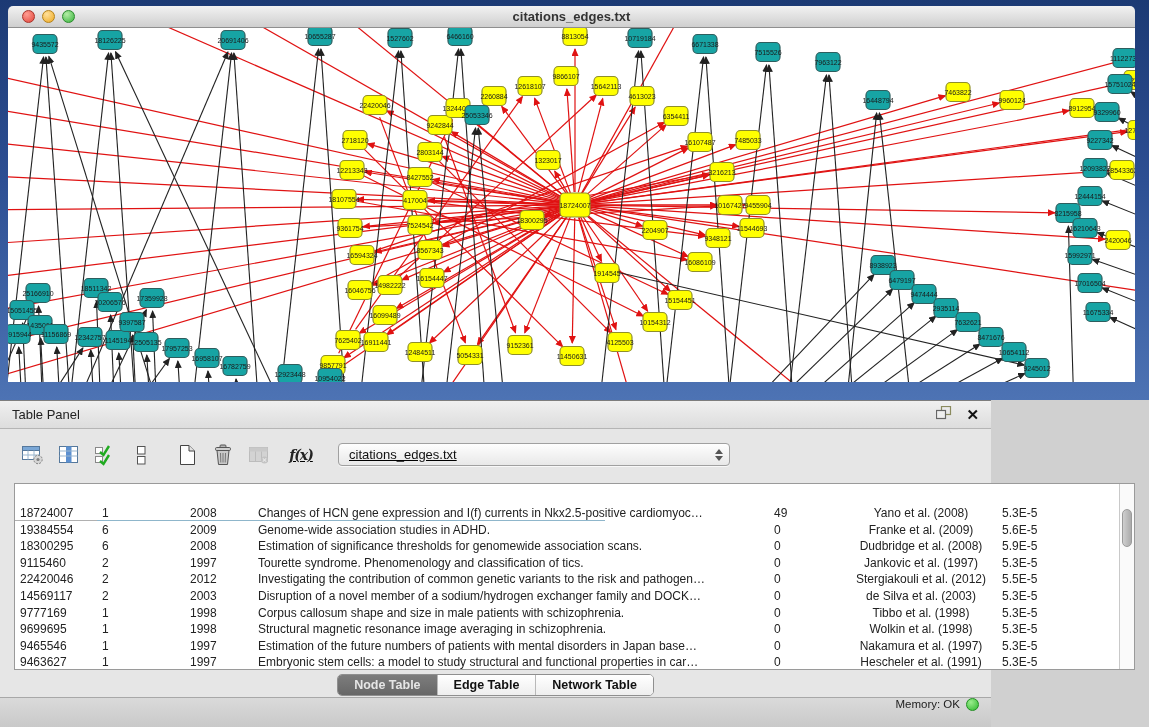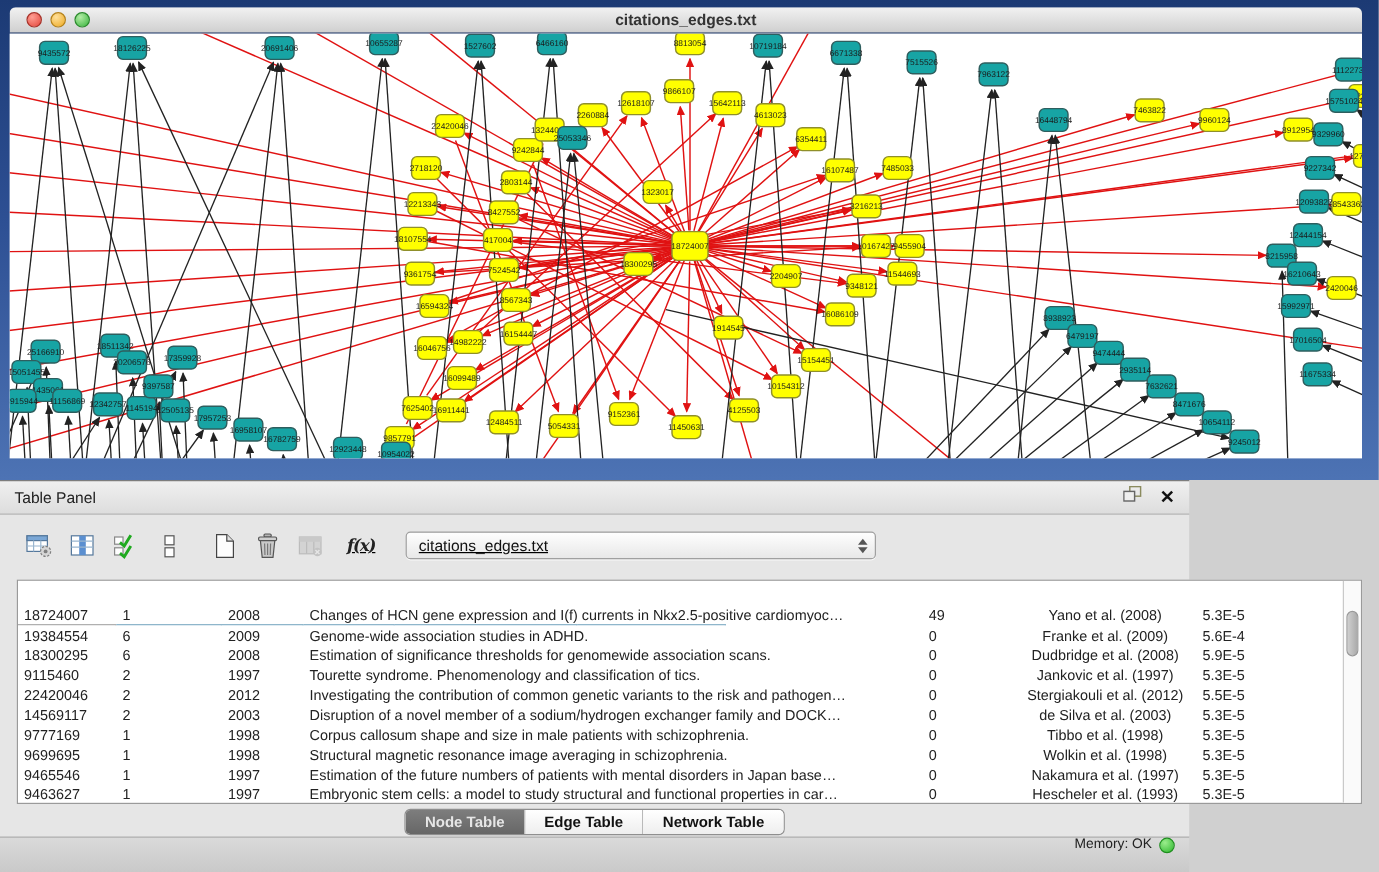--- a/index.html
+++ b/index.html
@@ -783,21 +783,21 @@
               <span class="cell c5">Yano et al. (2008)</span>
               <span class="cell c6">5.3E-5</span>
             </div>
             <div class="row">
               <span class="cell c0">19384554</span>
               <span class="cell c1">6</span>
               <span class="cell c2">2009</span>
               <span class="cell c3">Genome-wide association studies in ADHD.</span>
               <span class="cell c4">0</span>
               <span class="cell c5">Franke et al. (2009)</span>
-              <span class="cell c6">5.6E-4</span>
+              <span class="cell c6">5.6E-5</span>
             </div>
             <div class="row">
               <span class="cell c0">18300295</span>
               <span class="cell c1">6</span>
               <span class="cell c2">2008</span>
               <span class="cell c3">Estimation of significance thresholds for genomewide association scans.</span>
               <span class="cell c4">0</span>
               <span class="cell c5">Dudbridge et al. (2008)</span>
               <span class="cell c6">5.9E-5</span>
             </div>
@@ -854,21 +854,21 @@
               <span class="cell c4">0</span>
               <span class="cell c5">Nakamura et al. (1997)</span>
               <span class="cell c6">5.3E-5</span>
             </div>
             <div class="row">
               <span class="cell c0">9463627</span>
               <span class="cell c1">1</span>
               <span class="cell c2">1997</span>
               <span class="cell c3">Embryonic stem cells: a model to study structural and functional properties in car…</span>
               <span class="cell c4">0</span>
-              <span class="cell c5">Hescheler et al. (1993)</span>
+              <span class="cell c5">Hescheler et al. (1991)</span>
               <span class="cell c6">5.3E-5</span>
             </div>
           </div>
         <div class="vscroll">
           <div class="vthumb"></div>
         </div>
       </div>
 
       <div class="tabs-row">
         <div class="seg">

